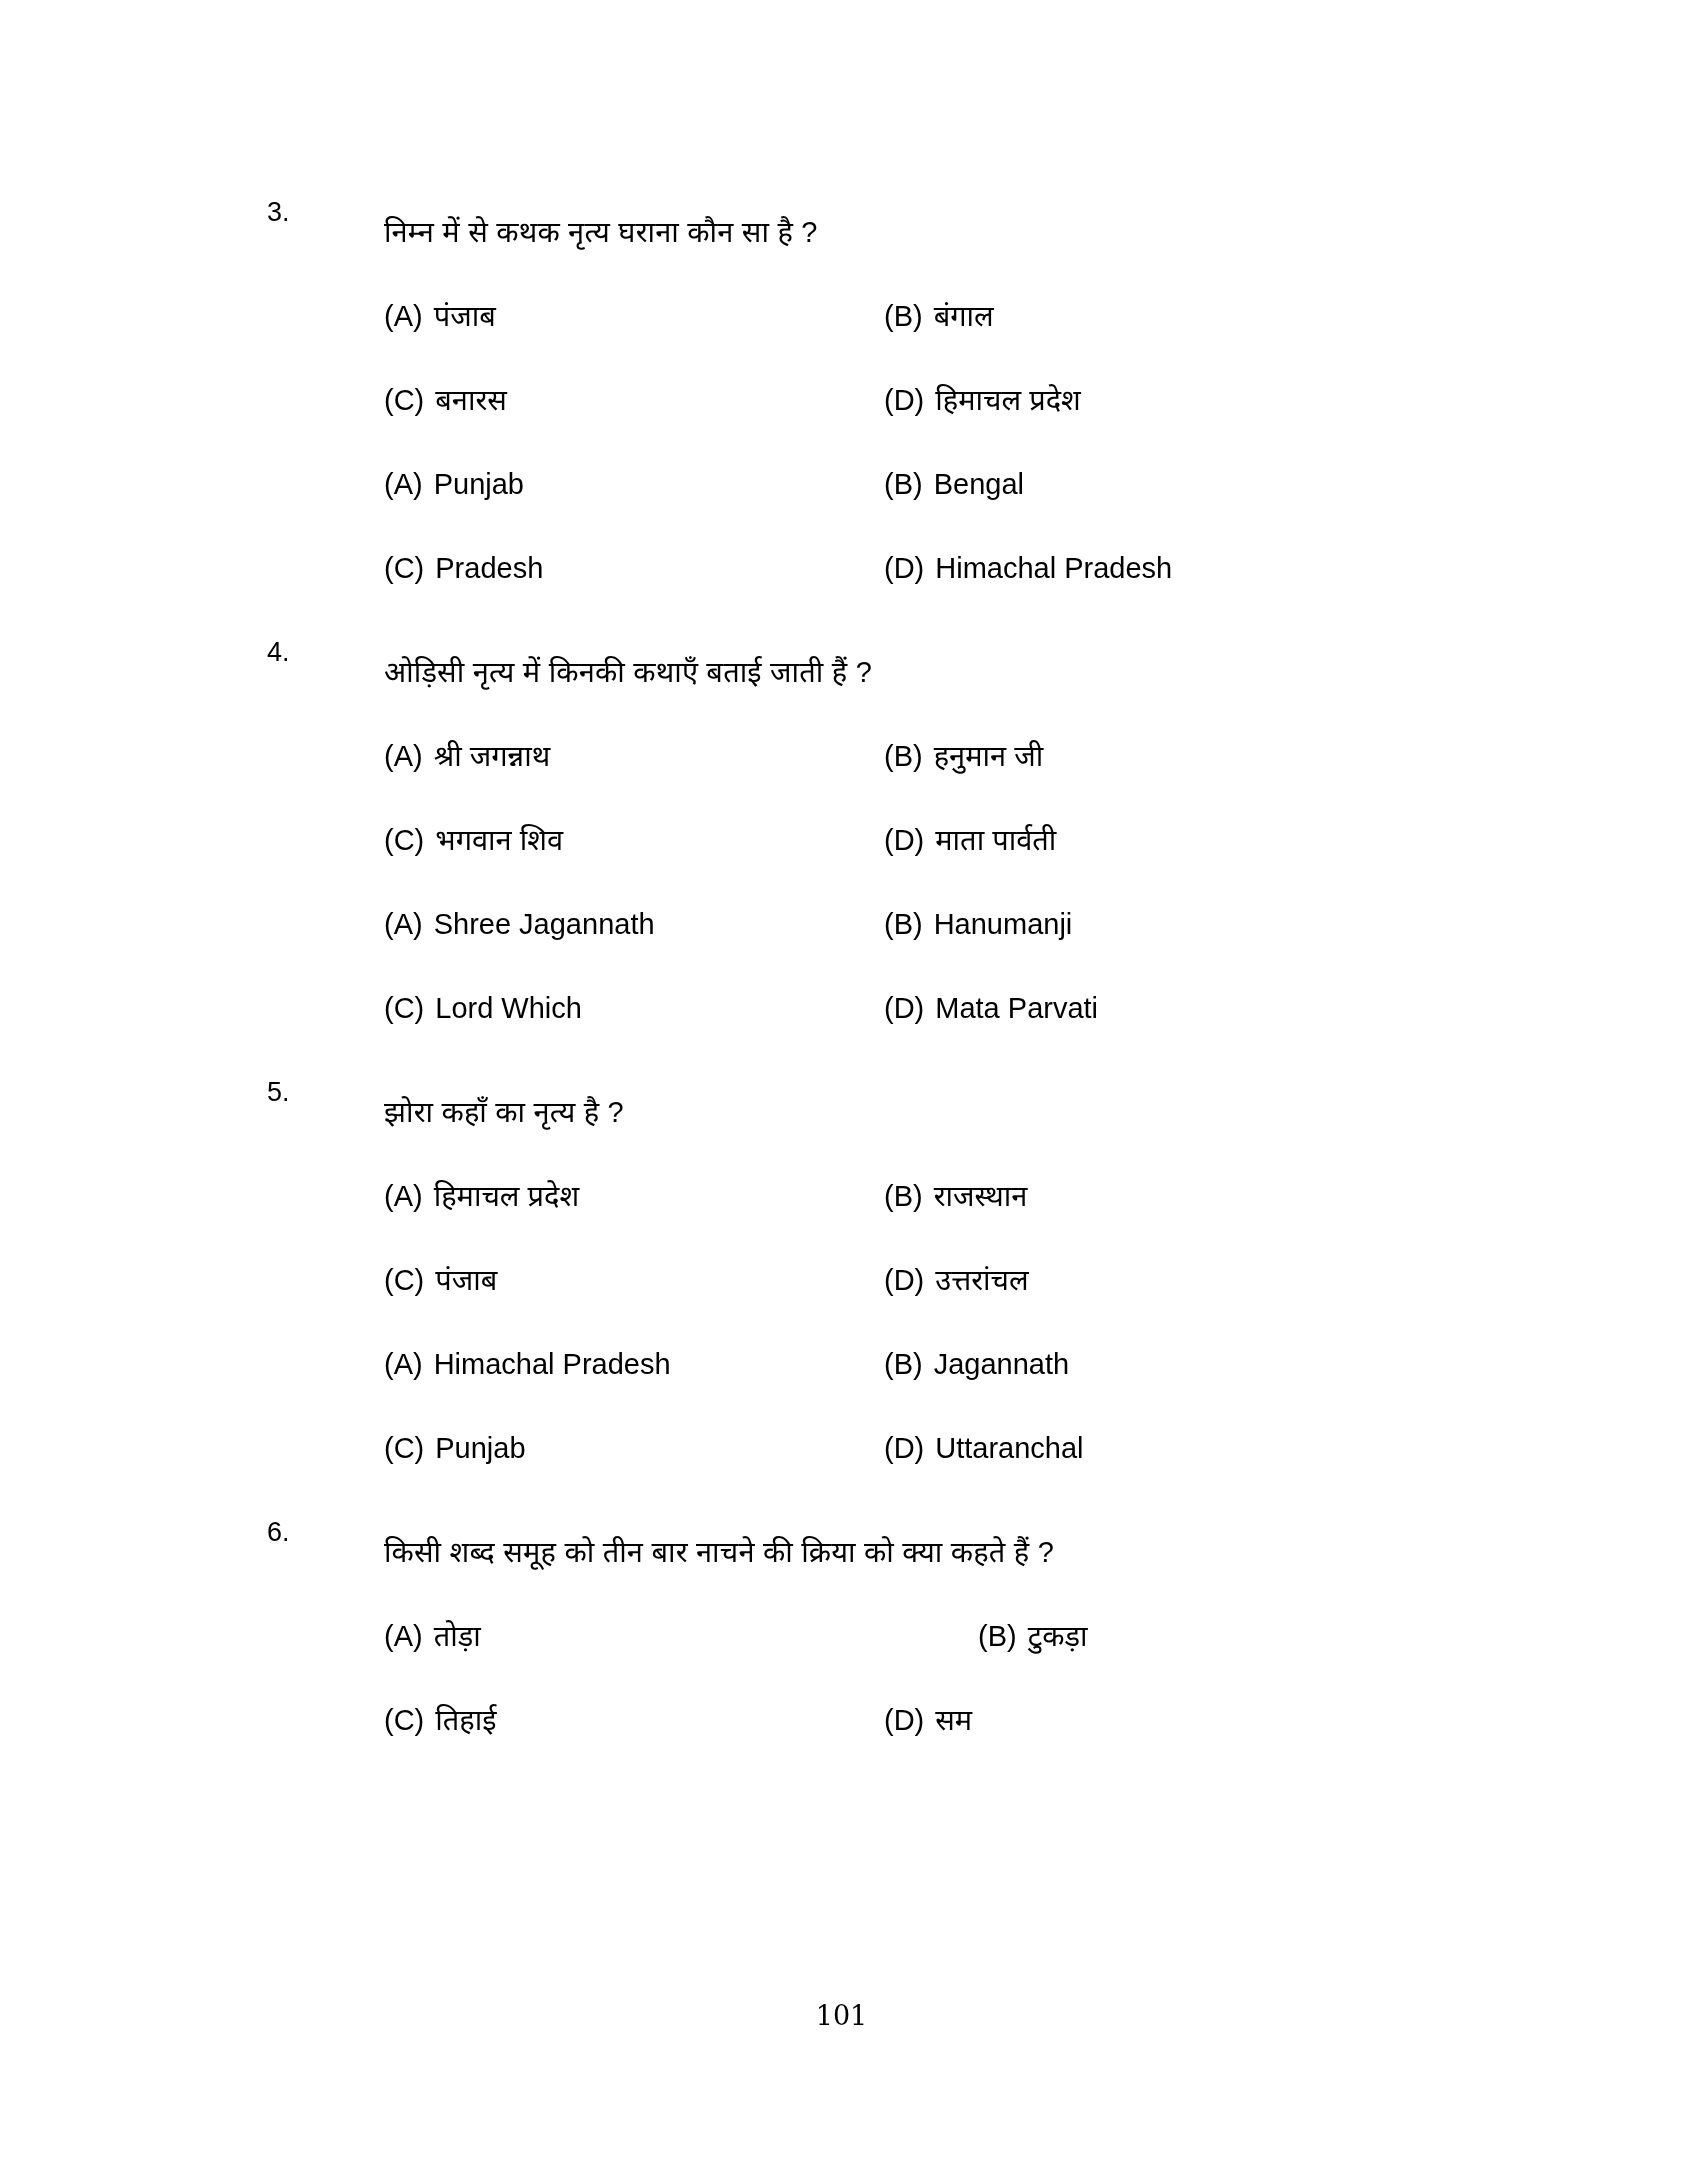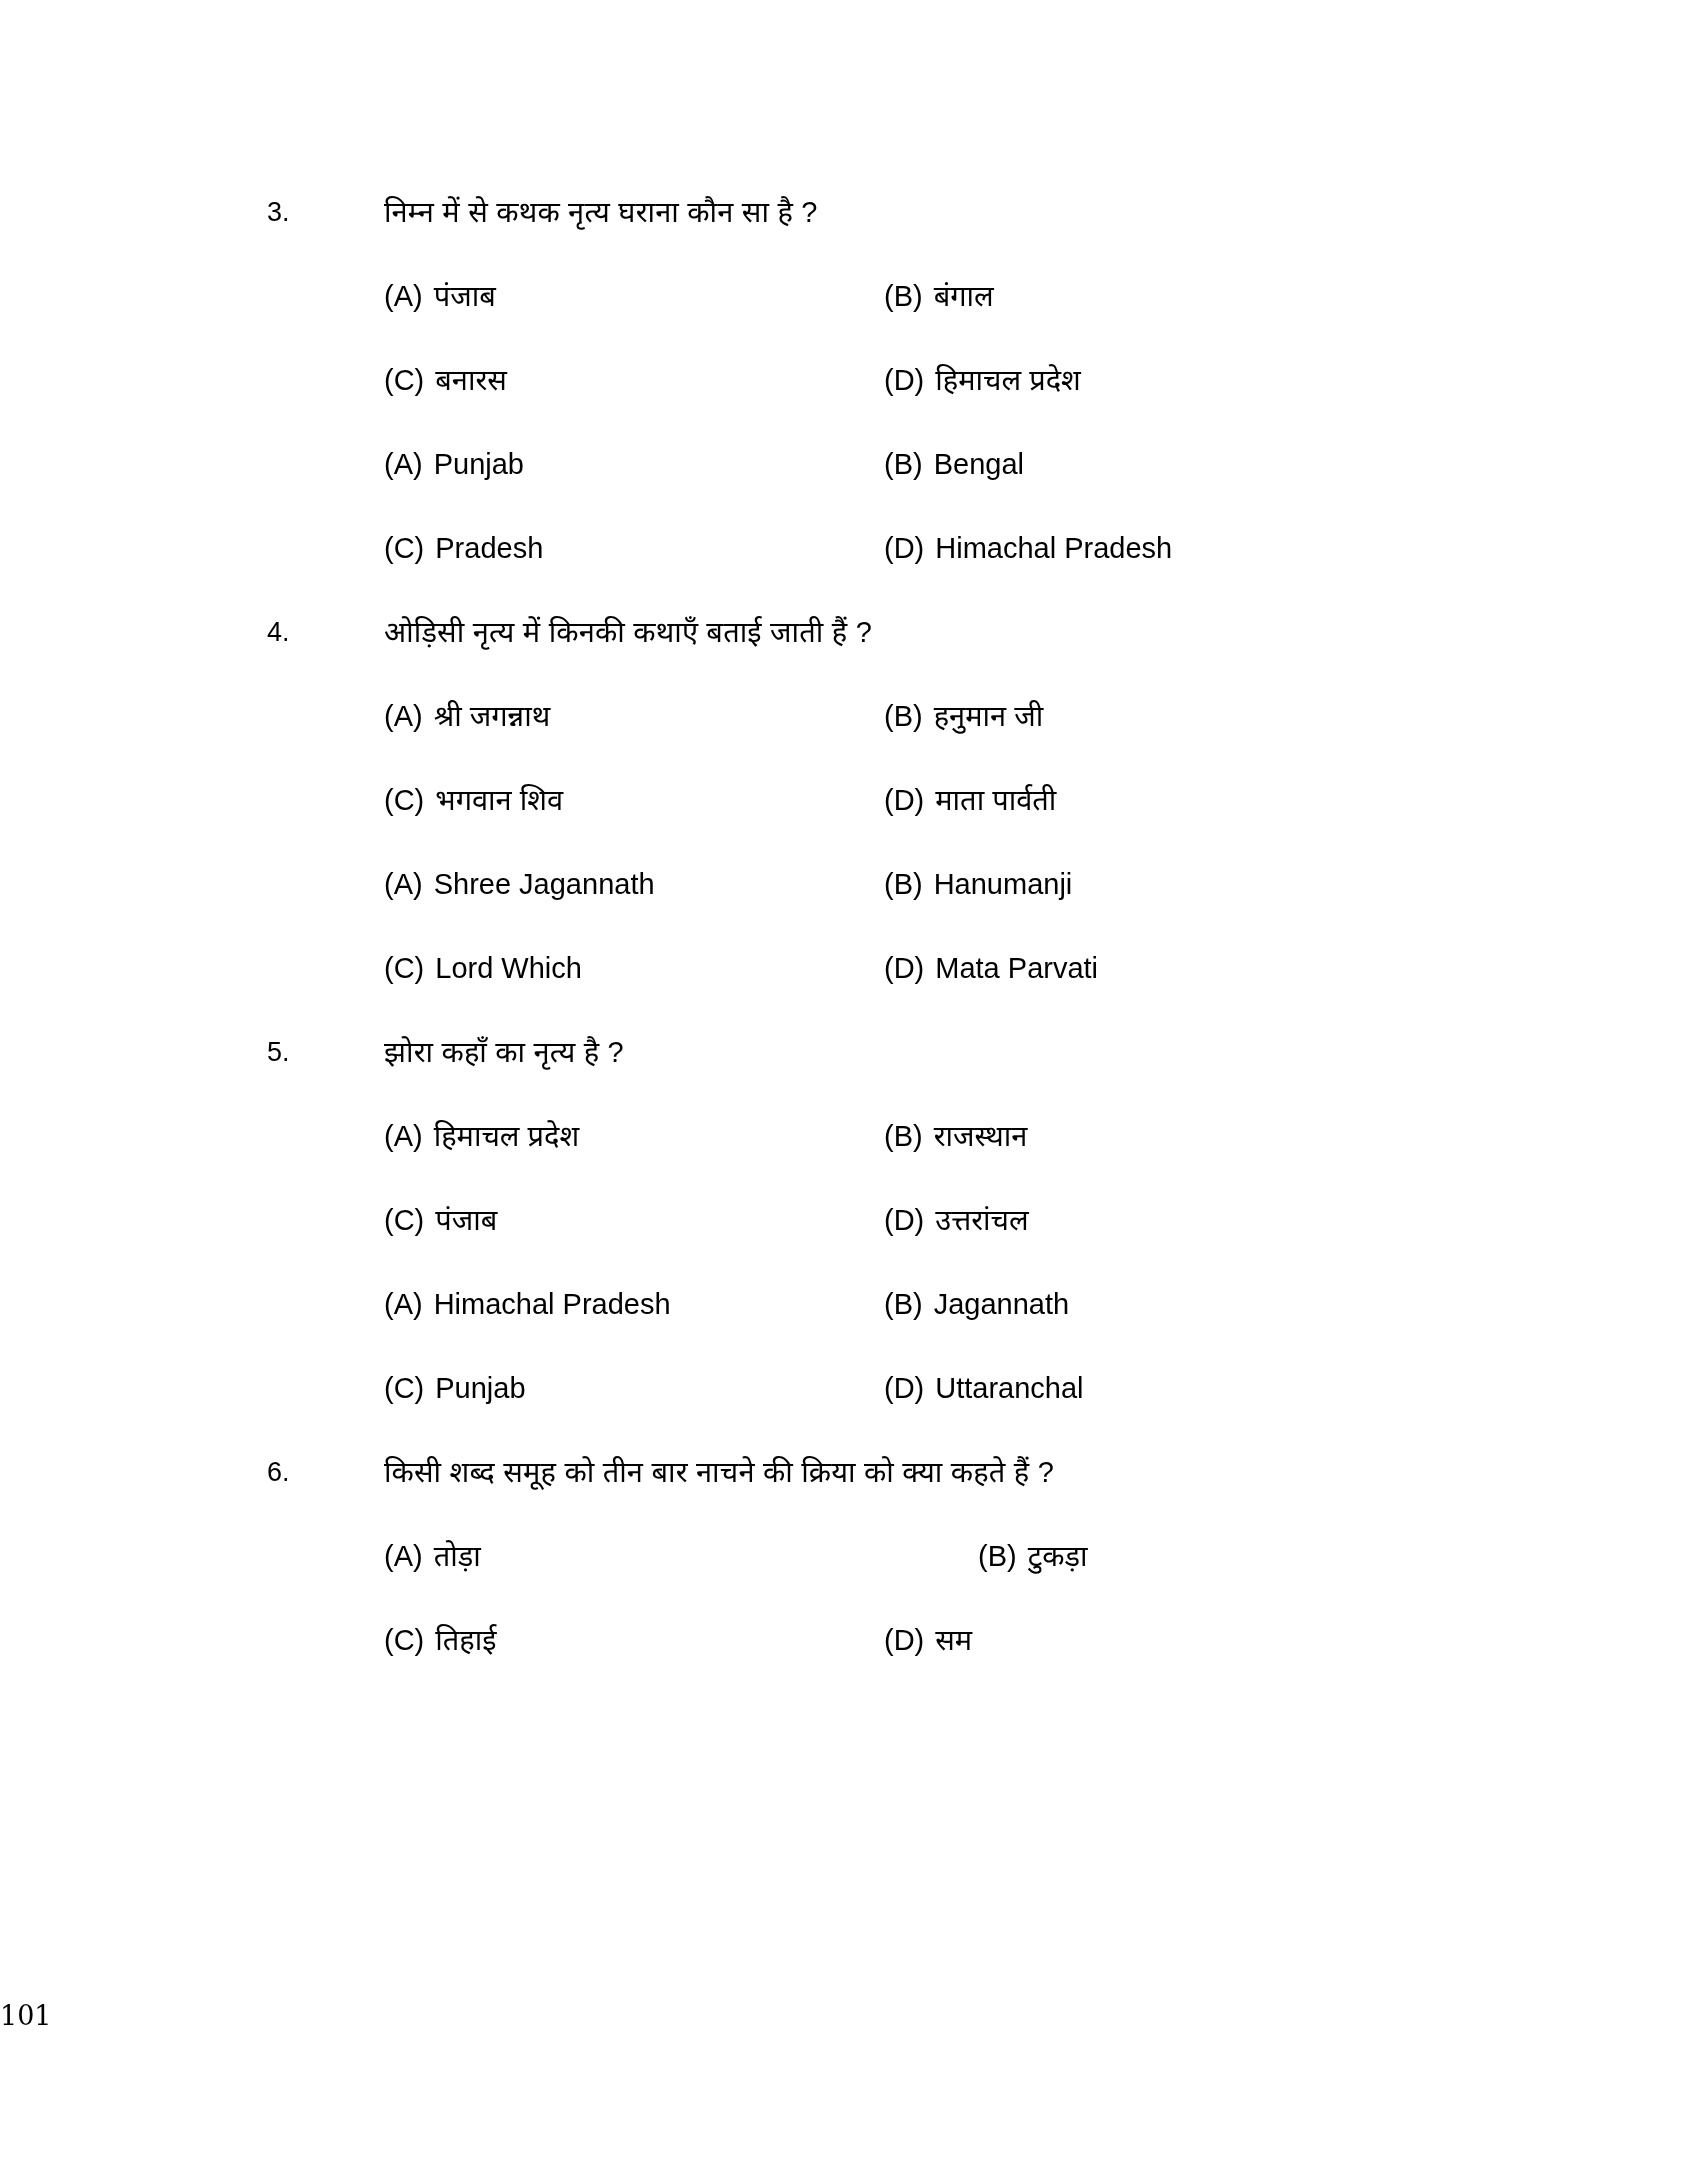--- a/index.html
+++ b/index.html
@@ -29,36 +29,37 @@
     line-height: 32px;
   }
   .q-num {
     width: 117px;
     flex: 0 0 117px;
     font-size: 27px;
   }
   .q-text {
     flex: 1;
     letter-spacing: 0.2px;
+    margin-top: 20px;
   }
   .opt-row { padding-left: 117px; }
   .opt {
     width: 500px;
     flex: 0 0 500px;
     display: flex;
     align-items: flex-start;
   }
   .opt-label { margin-right: 11px; }
   .opt.shift { margin-left: 94px; }
   .page-number {
     position: absolute;
     top: 2000px;
     left: 0;
     width: 100%;
-    text-align: left;
+    text-align: center;
     font-size: 27px;
     font-family: "DejaVu Serif", "Liberation Serif", serif;
   }
 </style>
 </head>
 <body>
 
 <div class="page">
   <div class="content">
 

